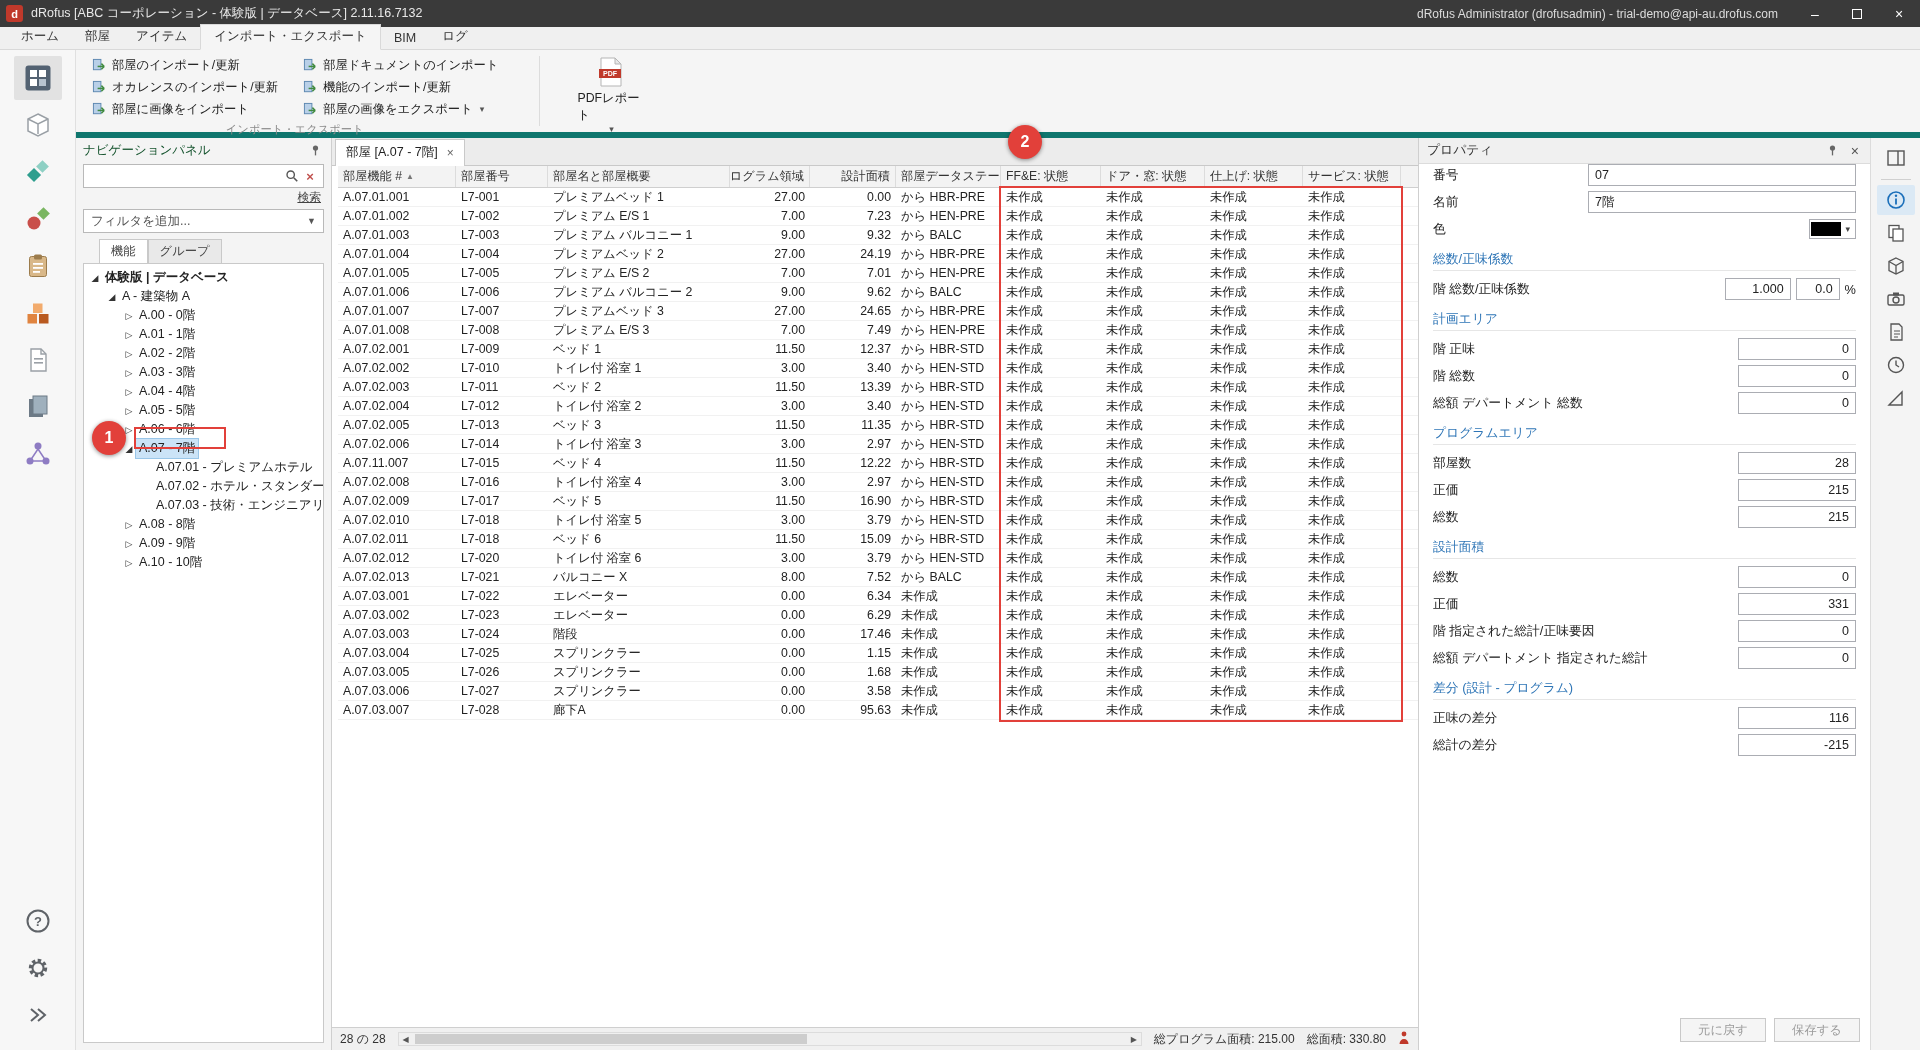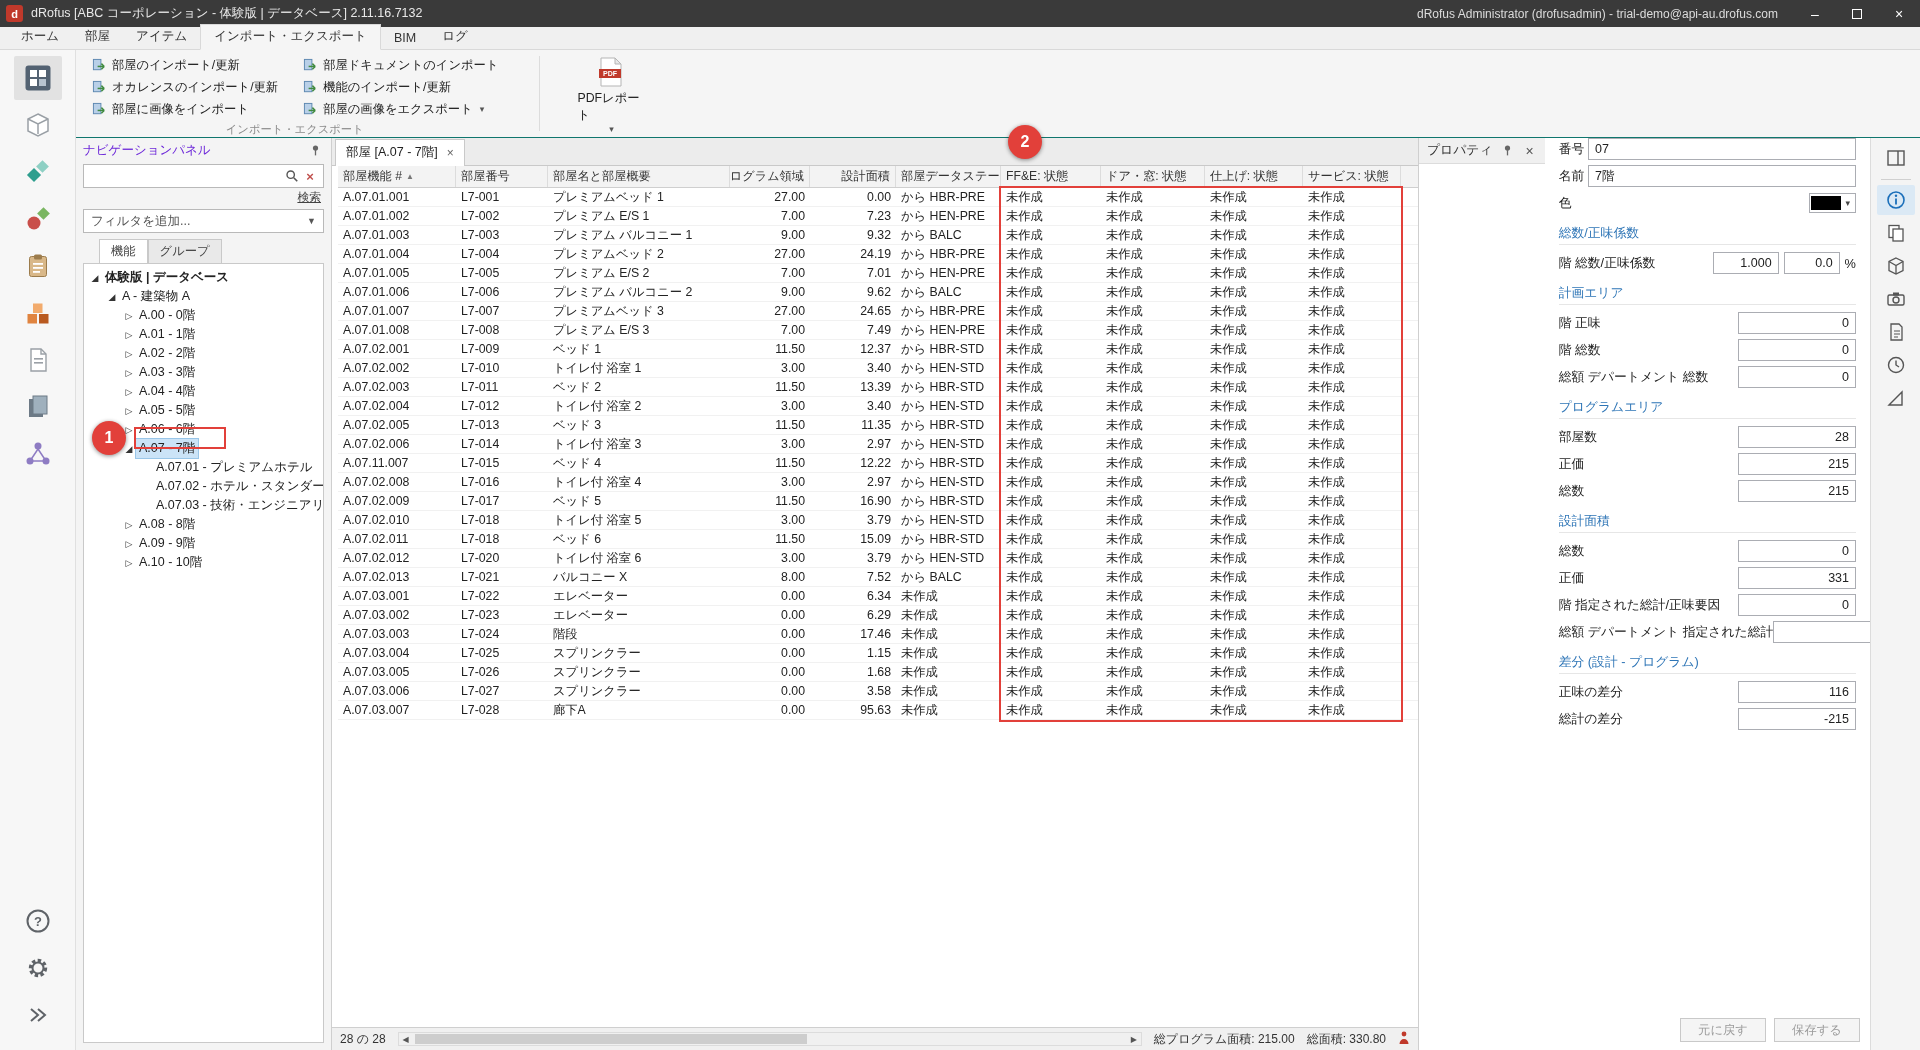--- a/index.html
+++ b/index.html
@@ -14,21 +14,21 @@
   .userinfo { font-size:12px; color:#dcdcdc; margin-right:16px; white-space:nowrap; }
   .winbtn { width:42px; height:27px; display:flex; align-items:center; justify-content:center; font-size:14px; color:#fff; cursor:pointer; }
   .maxbox { width:10px; height:10px; border:1px solid #fff; display:inline-block; }
 
   
   .menubar { height:23px; background:#f0f0f0; display:flex; align-items:flex-end; padding-left:8px; border-bottom:1px solid #d9d9d9; }
   .mtab { padding:3px 13px 4px; font-size:12.5px; color:#333; cursor:pointer; white-space:nowrap; }
   .mtab.active { background:#f5f5f5; border:1px solid #d9d9d9; border-bottom:1px solid #f5f5f5; margin-bottom:-1px; position:relative; z-index:2; }
 
   
-  .ribbon { height:88px; background:#f5f5f5; border-bottom:1px solid #0f766e; display:flex; padding:4px 8px 4px 8px;gap:25px; }
+  .ribbon { height:88px; background:#f5f5f5; border-bottom:6px solid #0f766e; display:flex; padding:4px 8px 4px 8px;gap:25px; }
   .rgroup { display:flex; flex-direction:column; }
   .rbuttons { display:grid; grid-template-rows:repeat(3,22px); grid-auto-flow:column; column-gap:10px; }
   .rbtn { display:flex; align-items:center; gap:5px; font-size:12.3px; color:#222; padding:1px 6px; cursor:pointer; border:1px solid transparent; white-space:nowrap; }
   .ricon16 { width:16px; height:16px; flex:none; display:flex; align-items:center; justify-content:center; }
   .drop { font-size:9px; color:#555; margin-left:2px; }
   .rglabel { margin-top:auto; text-align:center; font-size:11.3px; color:#8b8b8b; padding:2px 6px 1px; white-space:nowrap; }
   .rsep { width:1px; background:#dcdcdc; margin:2px 8px; }
   .pdfbtn { width:76px; display:flex; flex-direction:column; align-items:center; font-size:12.3px; color:#222; padding:2px 4px; cursor:pointer; border:1px solid transparent; }
 
   
@@ -39,21 +39,21 @@
   
   .lstrip { width:76px; background:#f7f7f7; border-right:1px solid #e0e0e0; display:flex; flex-direction:column; align-items:center; padding:6px 0 10px; }
   .ltop,.lbottom { display:flex; flex-direction:column; align-items:center; }
   .ltop { flex:none; }
   .lgrow { flex:1; }
   .licon { width:48px; height:44px; display:flex; align-items:center; justify-content:center; margin-bottom:3px; cursor:pointer; border-radius:2px; }
   .licon.active { background:#e2e2e2; }
 
   
   .navpanel { width:256px; background:#f4f4f4; border-right:1px solid #cfcfcf; display:flex; flex-direction:column; font-size:12.5px; }
-  .navheader { height:24px; display:flex; align-items:center; padding:0 7px; color:#6d28d9; flex:none; }
+  .navheader { height:24px; display:flex; align-items:center; padding:0 7px; color:#14532d; flex:none; }
   .navtitle { flex:1; white-space:nowrap; }
   .pinbtn { width:18px; height:18px; display:flex; align-items:center; justify-content:center; cursor:pointer; }
   .searchrow { margin:2px 7px 0; display:flex; align-items:center; background:#fff; border:1px solid #b9b9b9; height:24px; padding:0 4px; flex:none; }
   .searchinput { flex:1; border:none; outline:none; font-size:12.5px; min-width:0; font-family:inherit; }
   .sicon { width:18px; display:flex; align-items:center; justify-content:center; cursor:pointer; }
   .clearx { color:#c0504d; font-weight:bold; font-size:13px; }
   .searchlink { text-align:right; margin:2px 10px 1px; font-size:11.8px; color:#444; text-decoration:underline; cursor:pointer; flex:none; }
   .filterbox { margin:2px 7px 0; display:flex; align-items:center; border:1px solid #b9b9b9; background:#fff; height:24px; padding:0 7px; color:#555; cursor:pointer; flex:none; }
   .filterarrow { margin-left:auto; color:#555; font-size:9px; }
   .navtabs { display:flex; margin:6px 23px 0; flex:none; }
@@ -81,36 +81,36 @@
   .tcell.r { text-align:right; }
   .statusbar { height:23px; background:#f0f0f0; border-top:1px solid #cfcfcf; display:flex; align-items:center; padding:0 8px; font-size:12px; color:#333; gap:12px; flex:none; }
   .scount { white-space:nowrap; }
   .hscroll { flex:1; height:14px; display:flex; align-items:center; background:#f0f0f0; border:1px solid #dcdcdc; cursor:pointer; }
   .harrow { width:14px; text-align:center; font-size:8px; color:#555; }
   .htrack { flex:1; height:100%; position:relative; }
   .hthumb { position:absolute; left:2px; top:1px; bottom:1px; width:55%; background:#cdcdcd; }
   .stotal { white-space:nowrap; }
 
   
-  .props { width:452px; background:#fff; border-left:1px solid #cfcfcf; display:flex; flex-direction:row; position:relative; font-size:12.8px; }
+  .props { width:452px; background:#fff; border-left:1px solid #cfcfcf; display:flex; flex-direction:column; position:relative; font-size:12.8px; }
   .propshead { height:26px; background:#f0f0f0; border-bottom:1px solid #dcdcdc; display:flex; align-items:center; padding:0 8px; gap:6px; flex:none; }
   .propstitle { flex:1; color:#333; }
   .closex { color:#555; font-size:14px; cursor:pointer; padding:0 3px; }
   .floorhead { display:flex; align-items:center; gap:10px; padding:10px 14px 0; flex:none; }
   .floortxt { font-size:15px; font-weight:bold; color:#222; }
   .psections { padding:0 14px; flex:1; overflow:hidden; }
   .ptitle { color:#2e75b6; font-size:12.8px; margin:11px 0 7px; border-bottom:1px solid #e6e6e6; padding-bottom:2px; white-space:nowrap; }
   .prow { display:flex; align-items:center; margin-bottom:5px; min-height:22px; }
   .plabel { color:#222; white-space:nowrap; }
   .pval { margin-left:auto; display:flex; align-items:center; gap:5px; }
   .pinput { border:1px solid #abadb3; height:22px; font-size:12.5px; padding:0 6px; font-family:inherit; color:#222; background:#fff; }
   .pinput.wide { width:268px; }
   .pinput.num { width:118px; text-align:right; }
   .pinput.med { width:66px; text-align:right; }
-  .pinput.small { width:56px; text-align:right; }
+  .pinput.small { width:44px; text-align:right; }
   .psuffix { color:#222; }
   .swatchwrap { display:flex; align-items:center; border:1px solid #abadb3; height:20px; padding:1px; background:#fff; }
   .swatch { width:30px; height:14px; cursor:pointer; }
   .swarrow { font-size:9px; color:#444; padding:0 4px; cursor:pointer; }
   .propsbtns { position:absolute; bottom:8px; right:10px; display:flex; gap:8px; }
   .pbtn { min-width:86px; height:24px; background:#f5f5f5; border:1px solid #c9c9c9; color:#9b9b9b; font-size:12.3px; font-family:inherit; }
 
   
   .rstrip { width:50px; background:#f4f4f4; border-left:1px solid #dcdcdc; display:flex; flex-direction:column; align-items:center; padding-top:5px; }
   .rticon { width:38px; height:30px; display:flex; align-items:center; justify-content:center; margin-bottom:3px; cursor:pointer; border-radius:2px; }

